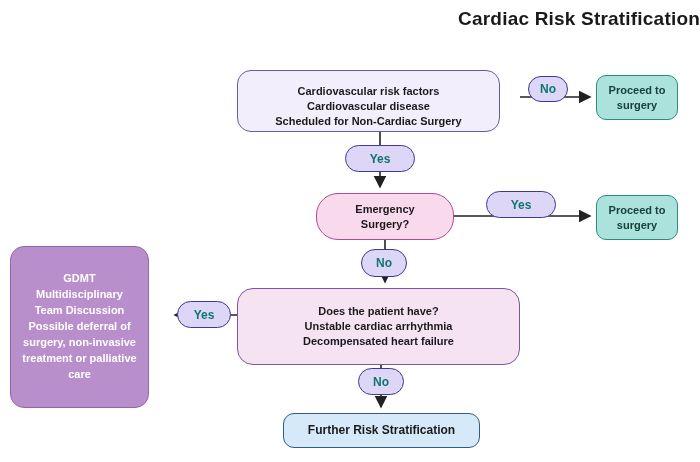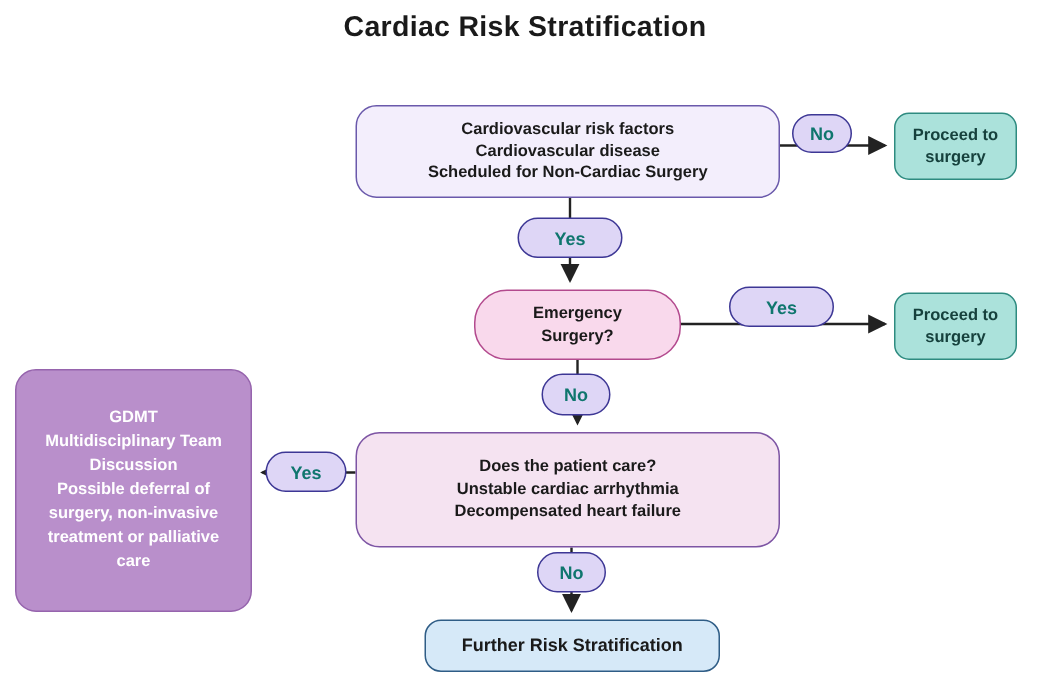--- a/index.html
+++ b/index.html
@@ -2,58 +2,58 @@
 <html style="--title-text: #1a1a1a; --arrow: #222222; --start-fill: #f3eefc; --start-border: #6a59ab; --teal-fill: #abe2db; --teal-border: #2e8b80; --pill-fill: #ded6f6; --pill-border: #3d3795; --emergency-fill: #f9d9ec; --emergency-border: #b34a8e; --conditions-fill: #f5e3f1; --conditions-border: #7d55a4; --gdmt-fill: #b98fcb; --gdmt-border: #9664ad; --gdmt-text: #ffffff; --further-fill: #d6e9f8; --further-border: #2f5d86;"><head>
 <meta charset="utf-8">
 <style>
   html, body { margin: 0; padding: 0; background: #ffffff; }
   .canvas {
     position: relative; width: 700px; height: 462px; background: #ffffff;
     font-family: "Liberation Sans", sans-serif; overflow: hidden;
   }
   .title {
     position: absolute; top: 8px; left: 0; width: 100%; margin: 0;
-    text-align: center; font-size: 19px; font-weight: bold;
+    text-align: right; font-size: 19px; font-weight: bold;
     color: var(--title-text, #1a1a1a); letter-spacing: .2px;
   }
   svg.arrows { position: absolute; left: 0; top: 0; z-index: 0; }
   .conn { stroke: var(--arrow, #222222); stroke-width: 1.6; }
 
   .node {
     position: absolute; z-index: 1; box-sizing: border-box;
     display: flex; flex-direction: column; justify-content: center; align-items: center;
     text-align: center; font-weight: bold; color: #1a1a1a; line-height: 1.35;
     padding: 2px 8px;
   }
   .nl { width: 100%; }
 
   .box-start {
-    left: 237px; top: 70px; width: 283px; height: 62px;
+    left: 237px; top: 70px; width: 263px; height: 62px;
     background: var(--start-fill, #f3eefc); border: 1.6px solid var(--start-border, #6a59ab);
-    border-radius: 14px; font-size: 11px;
+    border-radius: 14px; font-size: 11px; justify-content: flex-end;
   }
   .box-teal {
     width: 82px; height: 45px; font-size: 11px; color: #16413d;
     background: var(--teal-fill, #abe2db); border: 1.6px solid var(--teal-border, #2e8b80);
     border-radius: 10px;
   }
   .box-proceed-top { left: 596px; top: 75px; }
   .box-proceed-mid { left: 596px; top: 195px; }
   .box-emergency {
     left: 316px; top: 193px; width: 138px; height: 47px;
     background: var(--emergency-fill, #f9d9ec); border: 1.6px solid var(--emergency-border, #b34a8e);
     border-radius: 22px; font-size: 11px;
   }
   .box-conditions {
     left: 237px; top: 288px; width: 283px; height: 77px;
     background: var(--conditions-fill, #f5e3f1); border: 1.6px solid var(--conditions-border, #7d55a4);
     border-radius: 16px; font-size: 11px;
   }
   .box-gdmt {
-    left: 10px; top: 246px; width: 158px; height: 162px;
+    left: 10px; top: 246px; width: 139px; height: 162px;
     background: var(--gdmt-fill, #b98fcb); border: 1.6px solid var(--gdmt-border, #9664ad);
     border-radius: 14px; font-size: 11px; color: var(--gdmt-text, #ffffff);
     padding: 6px 11px; line-height: 1.45; text-align: center;
   }
   .box-further {
     left: 283px; top: 413px; width: 197px; height: 35px;
     background: var(--further-fill, #d6e9f8); border: 1.6px solid var(--further-border, #2f5d86);
     border-radius: 11px; font-size: 12px;
   }
 
@@ -112,21 +112,21 @@
 
   <div class="pill pill-yes-mid">Yes</div>
 
   <div class="node box-teal box-proceed-mid">
     <div class="nl">Proceed to surgery</div>
   </div>
 
   <div class="pill pill-no-mid">No</div>
 
   <div class="node box-conditions">
-    <div class="nl">Does the patient care?</div>
+    <div class="nl">Does the patient have?</div>
     <div class="nl">Unstable cardiac arrhythmia</div>
     <div class="nl">Decompensated heart failure</div>
   </div>
 
   <div class="pill pill-yes-left">Yes</div>
 
   <div class="node box-gdmt">
     <div class="nl">GDMT</div>
     <div class="nl">Multidisciplinary Team Discussion</div>
     <div class="nl">Possible deferral of surgery, non-invasive treatment or palliative care</div>

